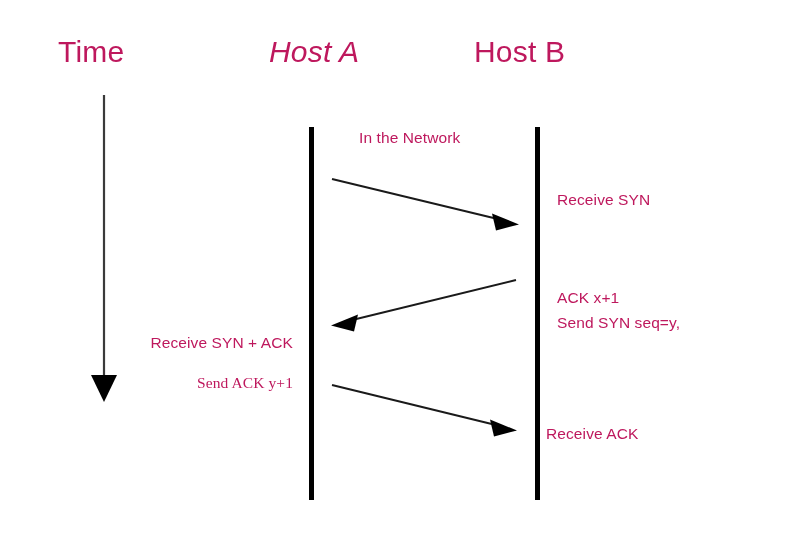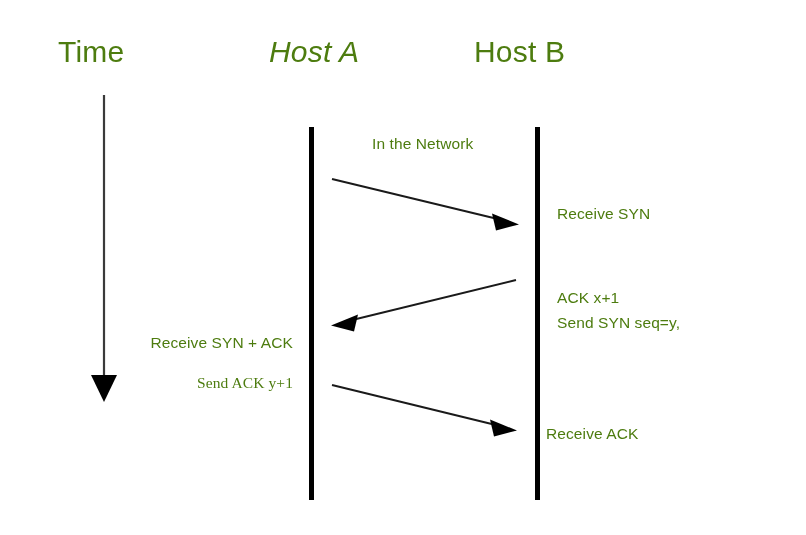--- a/index.html
+++ b/index.html
@@ -15,21 +15,21 @@
   #canvas {
     position: relative;
     width: 806px;
     height: 535px;
     background: #ffffff;
     overflow: hidden;
   }
   .lbl {
     position: absolute;
     white-space: pre;
-    color: #4d7c0f;
+    color: #be185d;
     line-height: 1.25;
   }
   
   .heading {
     font-size: 30px;
     font-weight: 400;
     letter-spacing: 0.2px;
   }
   
   .msg {
@@ -61,28 +61,28 @@
 <body>
 
 <div id="canvas">
 
   <div class="lbl heading" style="left:58px; top:33px;">Time</div>
 
   <div class="lbl heading" style="left:269px; top:33px;font-style:italic;">Host A</div>
 
   <div class="lbl heading" style="left:474px; top:33px;">Host B</div>
 
-  <div class="lbl msg" style="left:372px; top:128px;margin-top:6px;">In the Network</div>
+  <div class="lbl msg" style="left:359px; top:128px;">In the Network</div>
 
   <div class="lifeline" style="left:309px;"></div>
 
   <div class="lifeline" style="left:535px;"></div>
 
 
-  <div class="lbl msg right" style="left:557px; top:204px;">Receive SYN</div>
+  <div class="lbl msg right" style="left:557px; top:190px;">Receive SYN</div>
 
   <div class="lbl msg right" style="left:557px; top:268px;margin-top:45px;">Send SYN seq=y,</div>
   <div class="lbl msg right" style="left:557px; top:288px;">ACK x+1</div>
 
   <div class="lbl msg leftal" style="left:53px; top:313px; width:240px;margin-top:20px;">Receive SYN + ACK</div>
 
   <div class="lbl msg leftal" style="left:53px; top:373px; width:240px;font-family:Liberation Serif, serif;">Send ACK y+1</div>
 
   <div class="lbl msg right" style="left:546px; top:424px;">Receive ACK</div>
 

